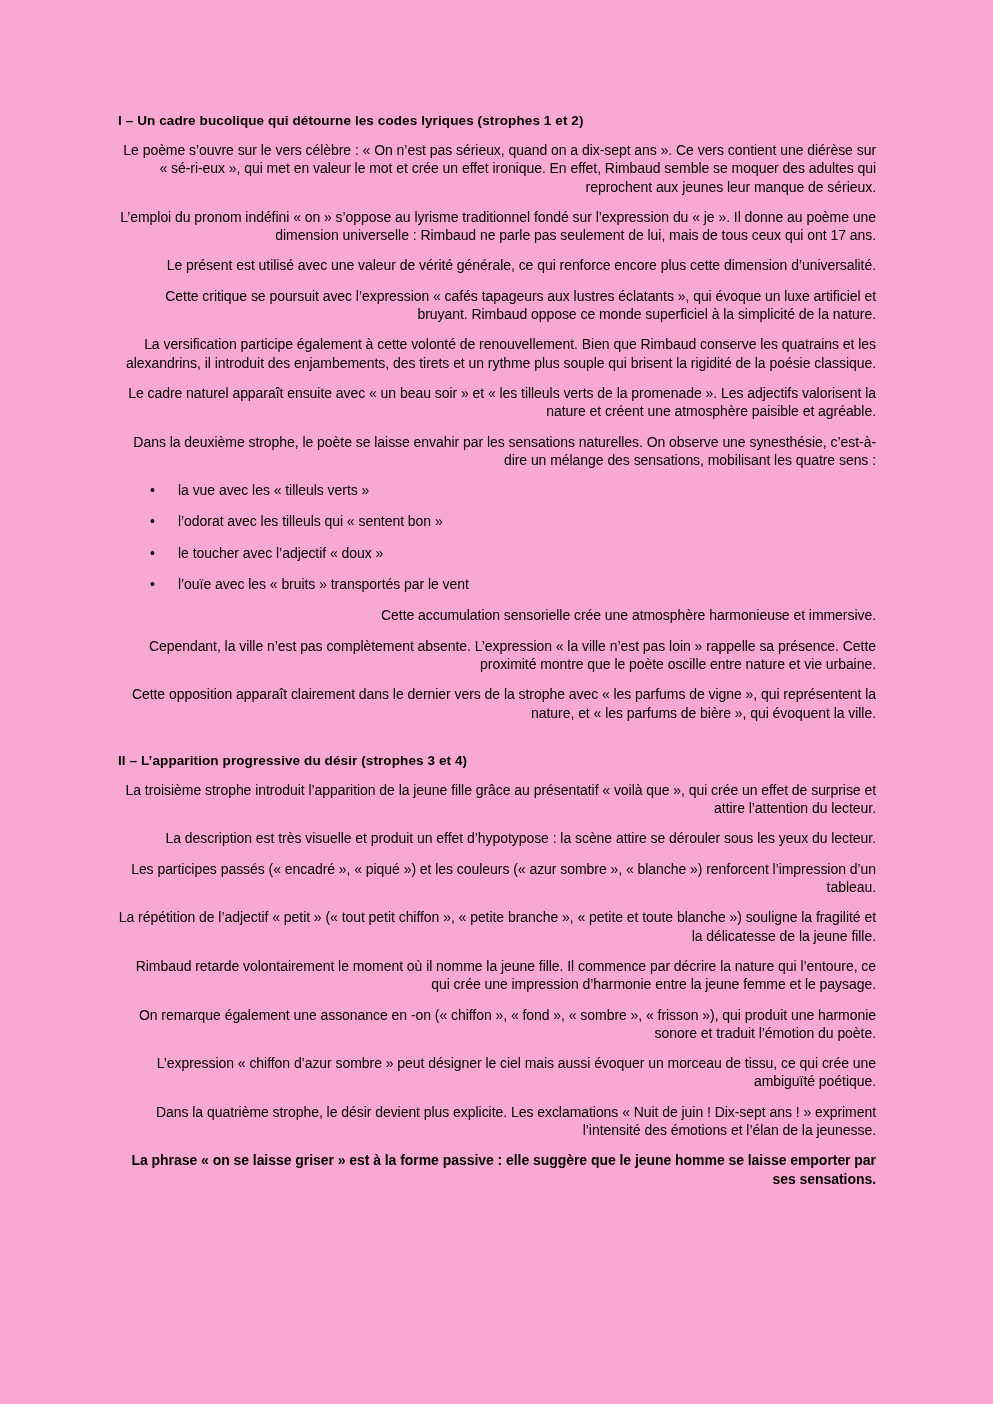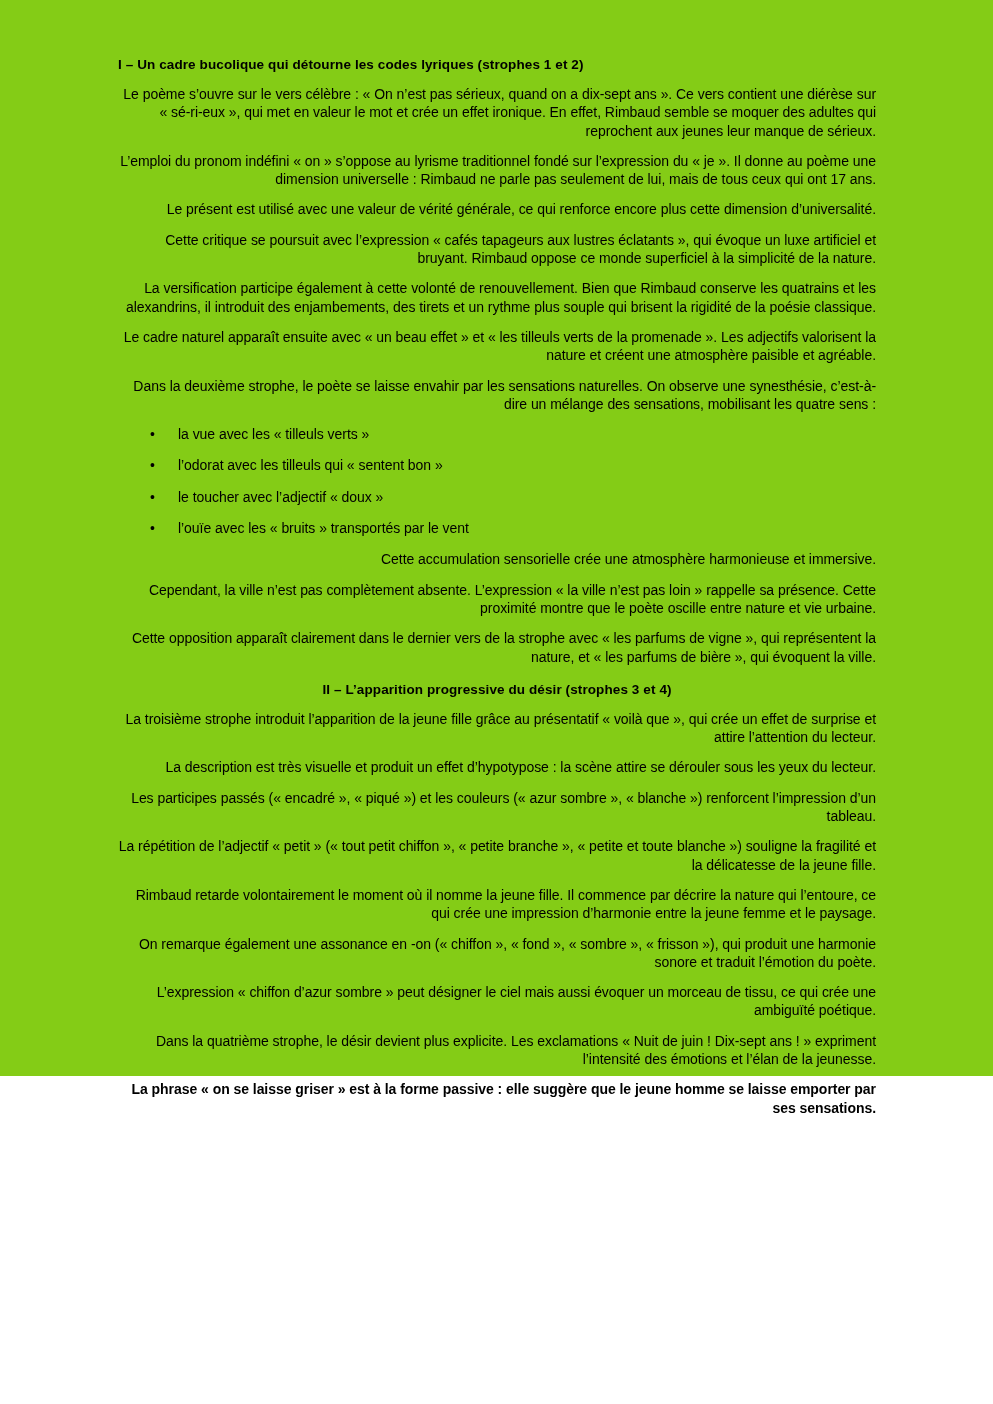--- a/index.html
+++ b/index.html
@@ -10,39 +10,38 @@
   body {
     width: 993px;
     height: 1404px;
     font-family: "Liberation Sans", sans-serif;
     color: #000000;
     -webkit-font-smoothing: antialiased;
   }
   .page {
     position: relative;
     width: 993px;
-    height: 1076px;
-    background: #84cc16;
+    height: 1404px;
+    background: #f9a8d4;
     box-sizing: border-box;
-    padding: 56px 118px 0 118px;
+    padding: 112px 118px 0 118px;
   }
   .content {
     width: 758px;
   }
   h2.section-heading {
     font-size: 13.5px;
     font-weight: bold;
     line-height: 18px;
     margin: 0 0 11px 0;
     letter-spacing: 0.1px;
     color: #000;
   }
   h2.section-heading.second {
-    margin-top: 15px;
-    text-align: center;
+    margin-top: 30px;
   }
   p.para {
     font-size: 14px;
     line-height: 18.3px;
     margin: 0 0 12px 0;
     text-align: right;
     color: #000;
     letter-spacing: -0.05px;
   }
   ul.sense-list {
@@ -76,21 +75,21 @@
 <div class="page">
   <div class="content">
 
     <h2 class="section-heading">I – Un cadre bucolique qui détourne les codes lyriques (strophes 1 et 2)</h2>
 
     <p class="para">Le poème s’ouvre sur le vers célèbre : « On n’est pas sérieux, quand on a dix-sept ans ». Ce vers contient une diérèse sur « sé-ri-eux », qui met en valeur le mot et crée un effet ironique. En effet, Rimbaud semble se moquer des adultes qui reprochent aux jeunes leur manque de sérieux.</p>
     <p class="para">L’emploi du pronom indéfini « on » s’oppose au lyrisme traditionnel fondé sur l’expression du « je ». Il donne au poème une dimension universelle : Rimbaud ne parle pas seulement de lui, mais de tous ceux qui ont 17 ans.</p>
     <p class="para">Le présent est utilisé avec une valeur de vérité générale, ce qui renforce encore plus cette dimension d’universalité.</p>
     <p class="para">Cette critique se poursuit avec l’expression « cafés tapageurs aux lustres éclatants », qui évoque un luxe artificiel et bruyant. Rimbaud oppose ce monde superficiel à la simplicité de la nature.</p>
     <p class="para">La versification participe également à cette volonté de renouvellement. Bien que Rimbaud conserve les quatrains et les alexandrins, il introduit des enjambements, des tirets et un rythme plus souple qui brisent la rigidité de la poésie classique.</p>
-    <p class="para">Le cadre naturel apparaît ensuite avec « un beau effet » et « les tilleuls verts de la promenade ». Les adjectifs valorisent la nature et créent une atmosphère paisible et agréable.</p>
+    <p class="para">Le cadre naturel apparaît ensuite avec « un beau soir » et « les tilleuls verts de la promenade ». Les adjectifs valorisent la nature et créent une atmosphère paisible et agréable.</p>
     <p class="para">Dans la deuxième strophe, le poète se laisse envahir par les sensations naturelles. On observe une synesthésie, c’est-à-dire un mélange des sensations, mobilisant les quatre sens :</p>
 
     <ul class="sense-list">
       <li>
         <span class="bullet-dot">•</span>
         <span>la vue avec les « tilleuls verts »</span>
       </li>
       <li>
         <span class="bullet-dot">•</span>
         <span>l’odorat avec les tilleuls qui « sentent bon »</span>

